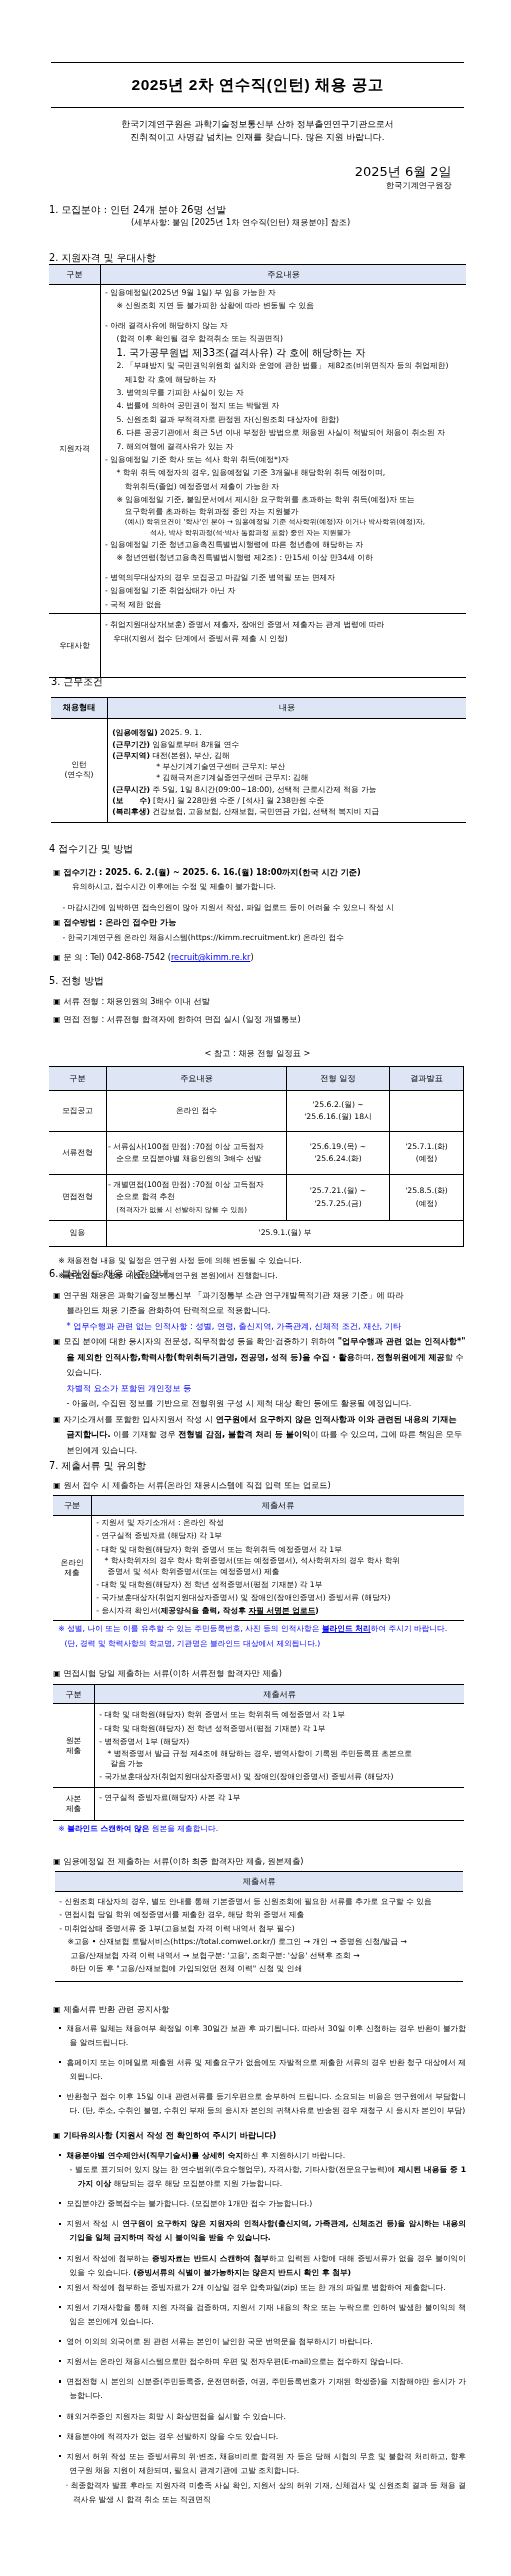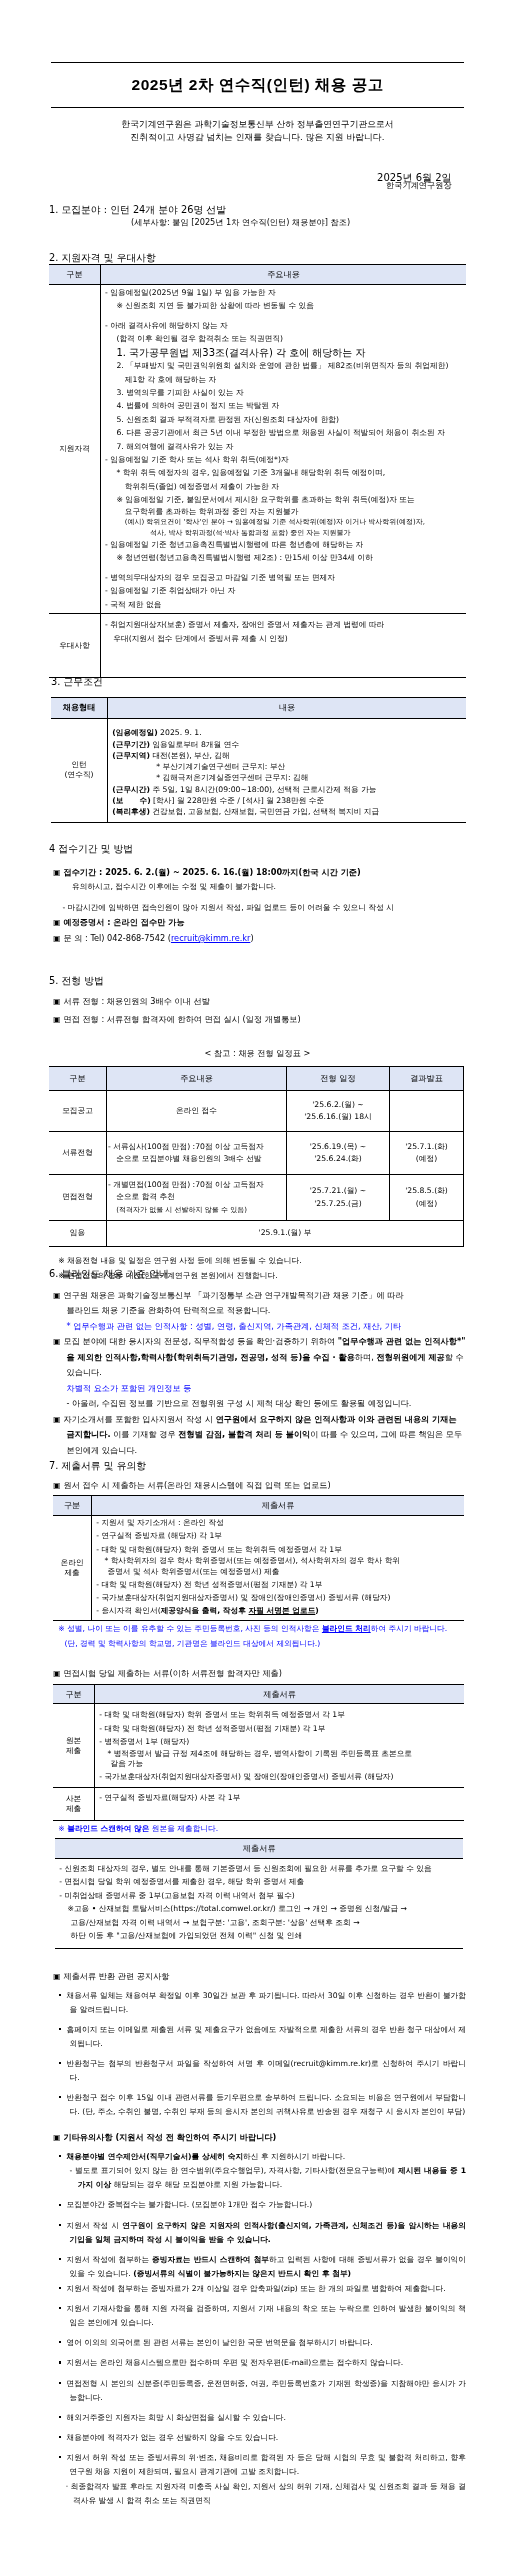--- a/index.html
+++ b/index.html
@@ -4,21 +4,21 @@
 <style>
   html, body { margin:0; padding:0; background:#ffffff; }
   body { width:511px; height:2892px; position:relative; overflow:hidden;
          font-family:"DejaVu Sans", sans-serif; color:#000; font-size:7.7px; }
   .page { position:absolute; left:49px; top:0; width:417px; }
   .title-block { position:absolute; top:62px; left:2.1px; width:413px; height:46px;
                  border-top:1.5px solid #000; border-bottom:1.5px solid #000; box-sizing:border-box;
                  display:flex; align-items:center; justify-content:center; }
   .title-block h1 { margin:0; font-size:15.5px; font-weight:bold; font-family:"Liberation Sans", sans-serif; letter-spacing:0.5px; }
   .intro { position:absolute; top:118px; left:0; width:417px; text-align:center; font-size:8.8px; line-height:13.4px; }
-  .date { position:absolute; top:163px; right:14.4px; font-size:10px;margin-top:8px; }
+  .date { position:absolute; top:163px; right:14.4px; font-size:13px; }
   .org { position:absolute; top:180px; right:14.4px; font-size:8.2px; }
   .sec { position:absolute; left:0; width:417px; }
   .h2 { font-size:9.8px; margin:0; line-height:13.4px; }
   .sub { font-size:8.2px; line-height:13.4px; padding-left:82px; }
   table { border-collapse:collapse; width:100%; font-size:7.5px; }
   th { background:#dee5f5; font-weight:normal; font-size:8.2px; height:16.5px;
        border-top:1px solid #000; border-bottom:1px solid #000; }
   td { vertical-align:top; }
   .t-border td, .t-border th { border-left:0.5px solid #000; }
   .t-border td:first-child, .t-border th:first-child { border-left:none; }
@@ -136,22 +136,23 @@
   </div>
 
   <div class="sec" style="top:842px;">
     <div class="h2" style="margin-bottom:9.3px;">4 접수기간 및 방법</div>
     <div class="bul" style="padding-left:4.1px;">
       <span class="mk">▣</span><b>접수기간 : 2025. 6. 2.(월) ~ 2025. 6. 16.(월) 18:00까지(한국 시간 기준)</b>
     </div>
     <div class="note" style="padding-left:23px; margin-bottom:6.2px;">유의하시고, 접수시간 이후에는 수정 및 제출이 불가합니다.</div>
     <div class="note" style="padding-left:13.4px;">- 마감시간에 임박하면 접속인원이 많아 지원서 작성, 파일 업로드 등이 어려울 수 있으니 작성 시</div>
     <div class="bul" style="padding-left:4.1px;">
-      <span class="mk">▣</span><b>예정증명서 : 온라인 접수만 가능</b>
-    </div>
+      <span class="mk">▣</span><b>접수방법 : 온라인 접수만 가능</b>
+    </div>
+    <div class="note" style="padding-left:13.4px; margin-bottom:5.2px;">- 한국기계연구원 온라인 채용시스템(https://kimm.recruitment.kr) 온라인 접수</div>
     <div class="bul" style="padding-left:4.1px;">
       <span class="mk">▣</span><span>문     의 : Tel) 042-868-7542 (</span><a class="mail">recruit@kimm.re.kr</a><span>)</span>
     </div>
   </div>
 
   <div class="sec" style="top:974px;">
     <div class="h2" style="margin-bottom:6.2px;">5. 전형 방법</div>
     <div class="bul" style="padding-left:4.1px;">
       <span class="mk">▣</span><span>서류 전형 : 채용인원의 3배수 이내 선발</span>
     </div>
@@ -297,20 +298,23 @@
               <div>제출</div>
             </td>
         <td style="padding:3.1px 0 0 4.1px;">
               <div class="line" style="font-size:7.7px;">- 연구실적 증빙자료(해당자) 사본 각 1부</div>
             </td>
       </tr>
     </tbody>
       </table>
     <div class="bul blue" style="padding-left:9.3px; font-size:7.7px;"><span>※ </span><b>블라인드 스캔하여 않은</b><span> 원본을 제출합니다.</span></div>
 
+    <div class="bul" style="padding-left:4.1px; margin-top:17.5px;">
+      <span class="mk">▣</span><span>임용예정일 전 제출하는 서류(이하 최종 합격자만 제출, 원본제출)</span>
+    </div>
     <table style="width:408px; margin-left:6.2px; margin-top:2.1px;">
       <tbody>
           <tr>
             <th>제출서류</th>
           </tr>
       <tr class="rowbottom">
             <td style="padding:3.1px 0 5.2px 4.1px;" id="t3-list">
               <div style="font-size:7.7px;line-height:13.4px;">- 신원조회 대상자의 경우, 별도 안내를 통해 기본증명서 등 신원조회에 필요한 서류를 추가로 요구할 수 있음</div>
               <div style="font-size:7.7px;line-height:13.4px;">-  면접시험 당일 학위 예정증명서를 제출한 경우, 해당 학위 증명서 제출</div>
               <div style="font-size:7.7px;line-height:13.4px;">-  미취업상태 증명서류 중 1부(고용보험 자격 이력 내역서 첨부 필수)</div>
@@ -321,21 +325,20 @@
           </tr>
     </tbody>
       </table>
 
     <div class="bul" style="padding-left:4.1px; margin-top:20.6px;">
       <span class="mk">▣</span><span>제출서류 반환 관련 공지사항</span>
     </div>
     <div class="plist" style="margin-top:4.1px;" id="return-list">
         <div class="it"><span class="sq"></span><span>채용서류 일체는 채용여부 확정일 이후 30일간 보관 후 파기됩니다. 따라서 30일 이후 신청하는 경우 반환이 불가함을 알려드립니다.</span></div>
         <div class="it"><span class="sq"></span><span>홈페이지 또는 이메일로 제출된 서류 및 제출요구가 없음에도 자발적으로 제출한 서류의 경우 반환 청구 대상에서 제외됩니다.</span></div>
-        <div class="it"><span class="sq"></span><span>반환청구는 첨부의 반환청구서 파일을 작성하여 서명 후 이메일(recruit@kimm.re.kr)로 신청하여 주시기 바랍니다.</span></div>
         <div class="it"><span class="sq"></span><span>반환청구 접수 이후 15일 이내 관련서류를 등기우편으로 송부하여 드립니다. 소요되는 비용은 연구원에서 부담합니다. (단, 주소, 수취인 불명, 수취인 부재 등의 응시자 본인의 귀책사유로 반송된 경우 재청구 시 응시자 본인이 부담)</span></div>
       </div>
 
     <div class="bul" style="padding-left:4.1px; margin-top:10.3px;">
       <span class="mk">▣</span><b>기타유의사항 (지원서 작성 전 확인하여 주시기 바랍니다)</b>
     </div>
     <div class="plist" style="margin-top:5.2px;">
       <div class="it"><span class="sq"></span><b>채용분야별 연수제안서(직무기술서)를 상세히 숙지</b><span>하신 후 지원하시기 바랍니다.</span>
         <div style="text-indent:-8.2px; padding-left:8.2px; margin-left:0;"><span>- 별도로 표기되어 있지 않는 한 연수범위(주요수행업무), 자격사항, 기타사항(전문요구능력)에 </span><b>제시된 내용들 중 1가지 이상</b><span> 해당되는 경우 해당 모집분야로 지원 가능합니다.</span></div>
       </div>

